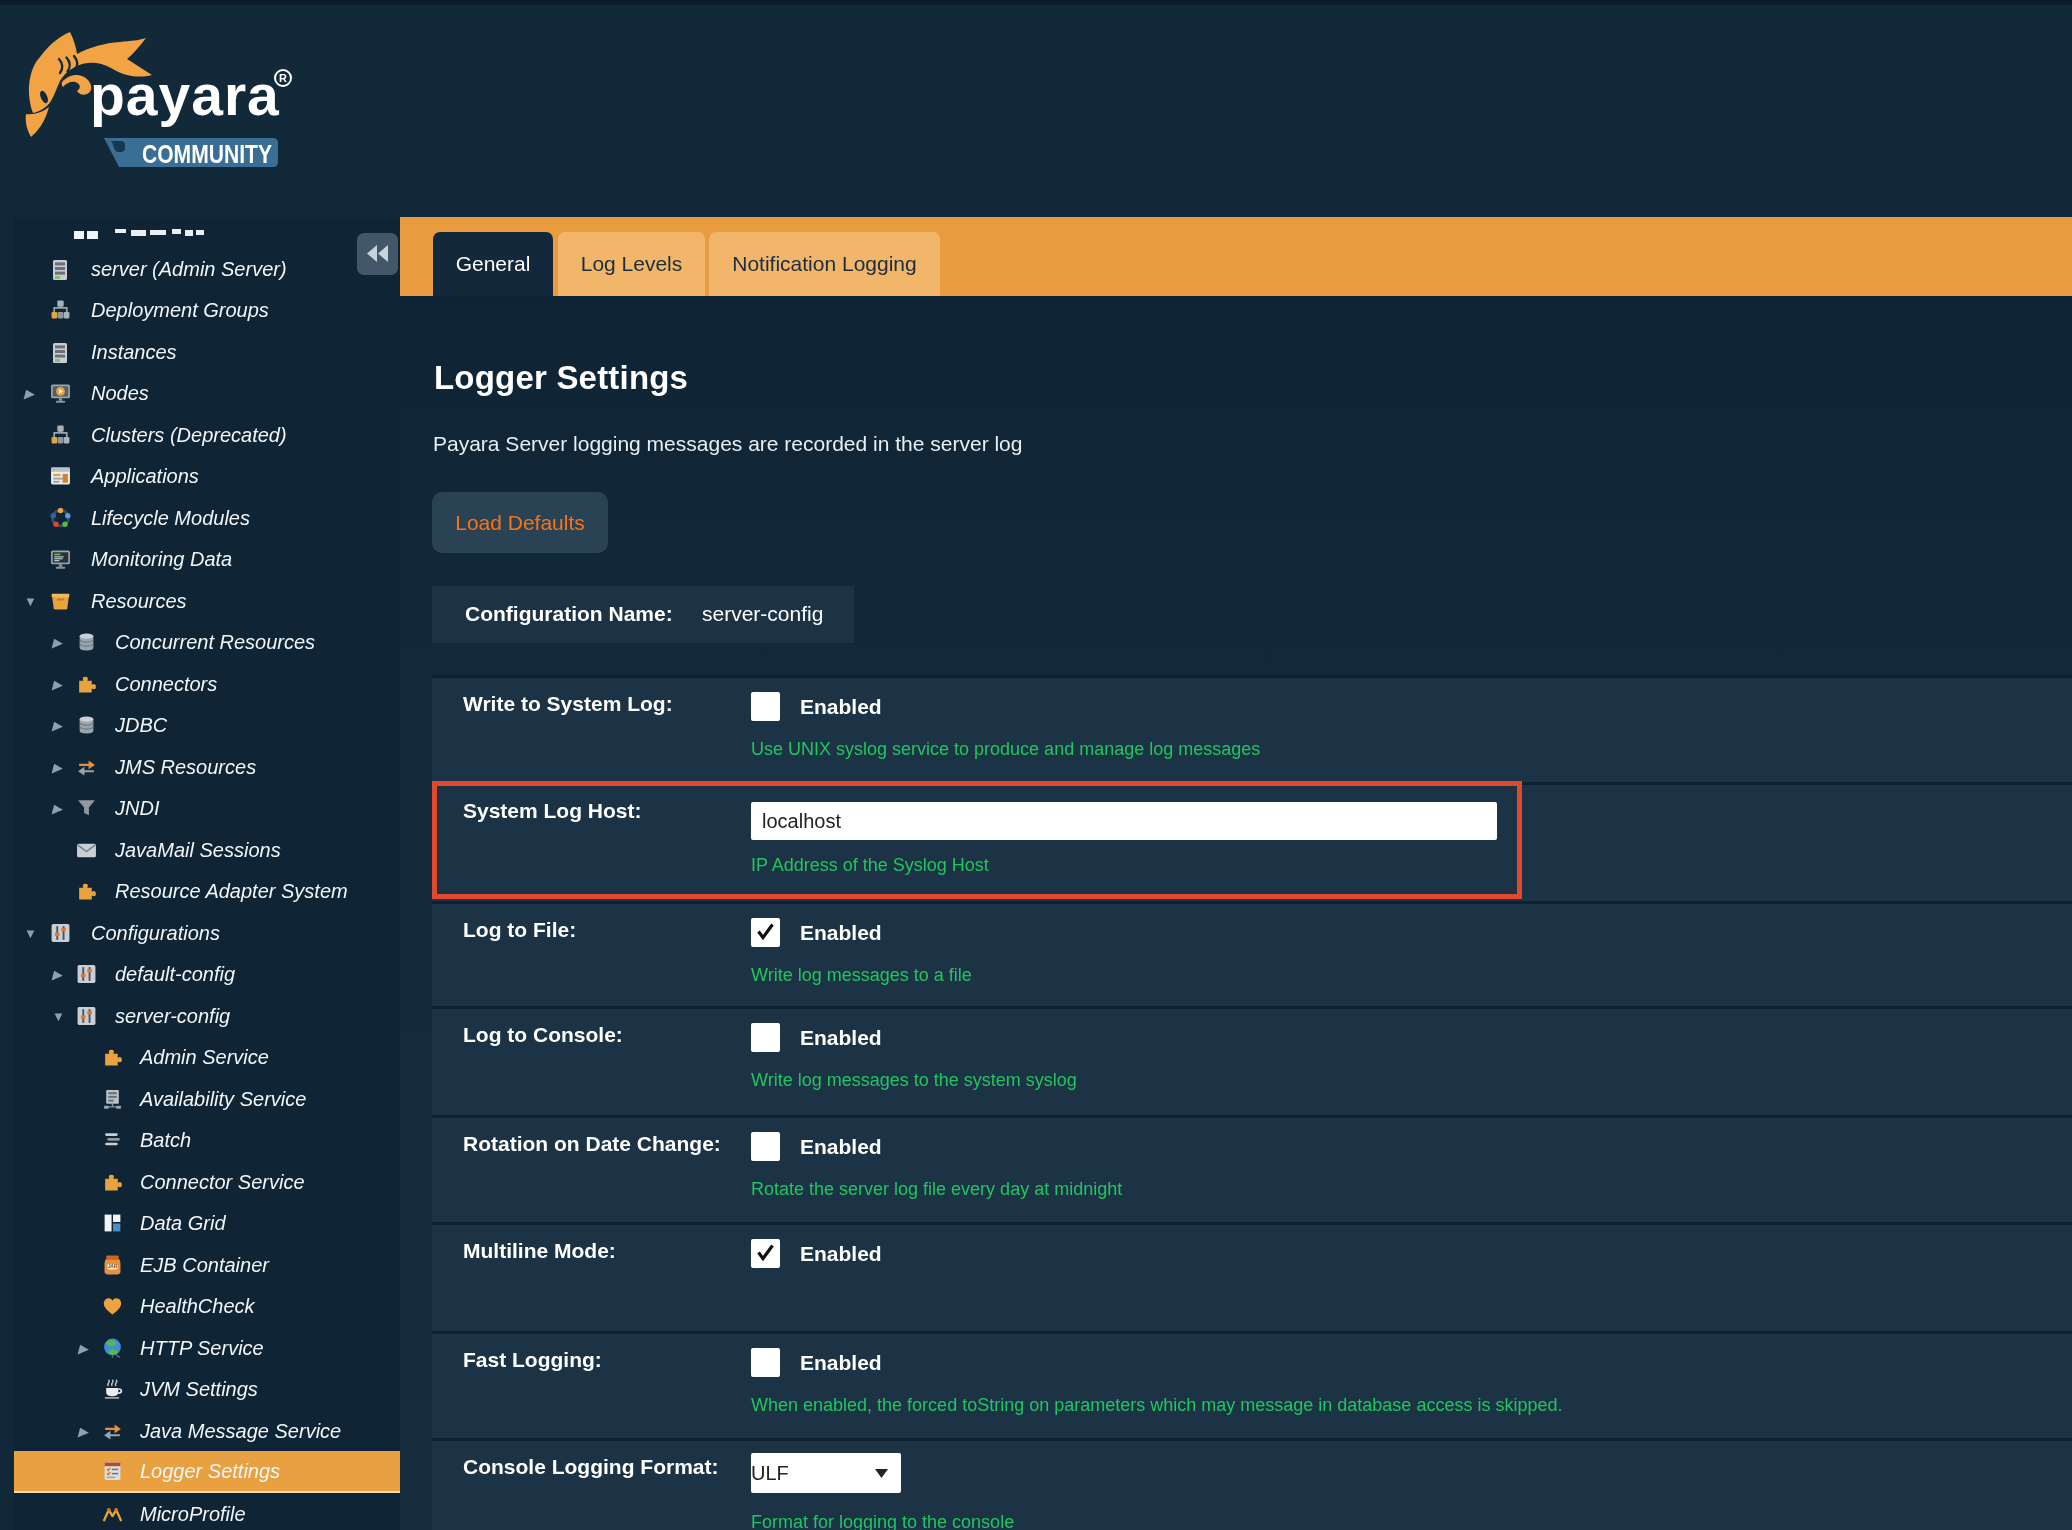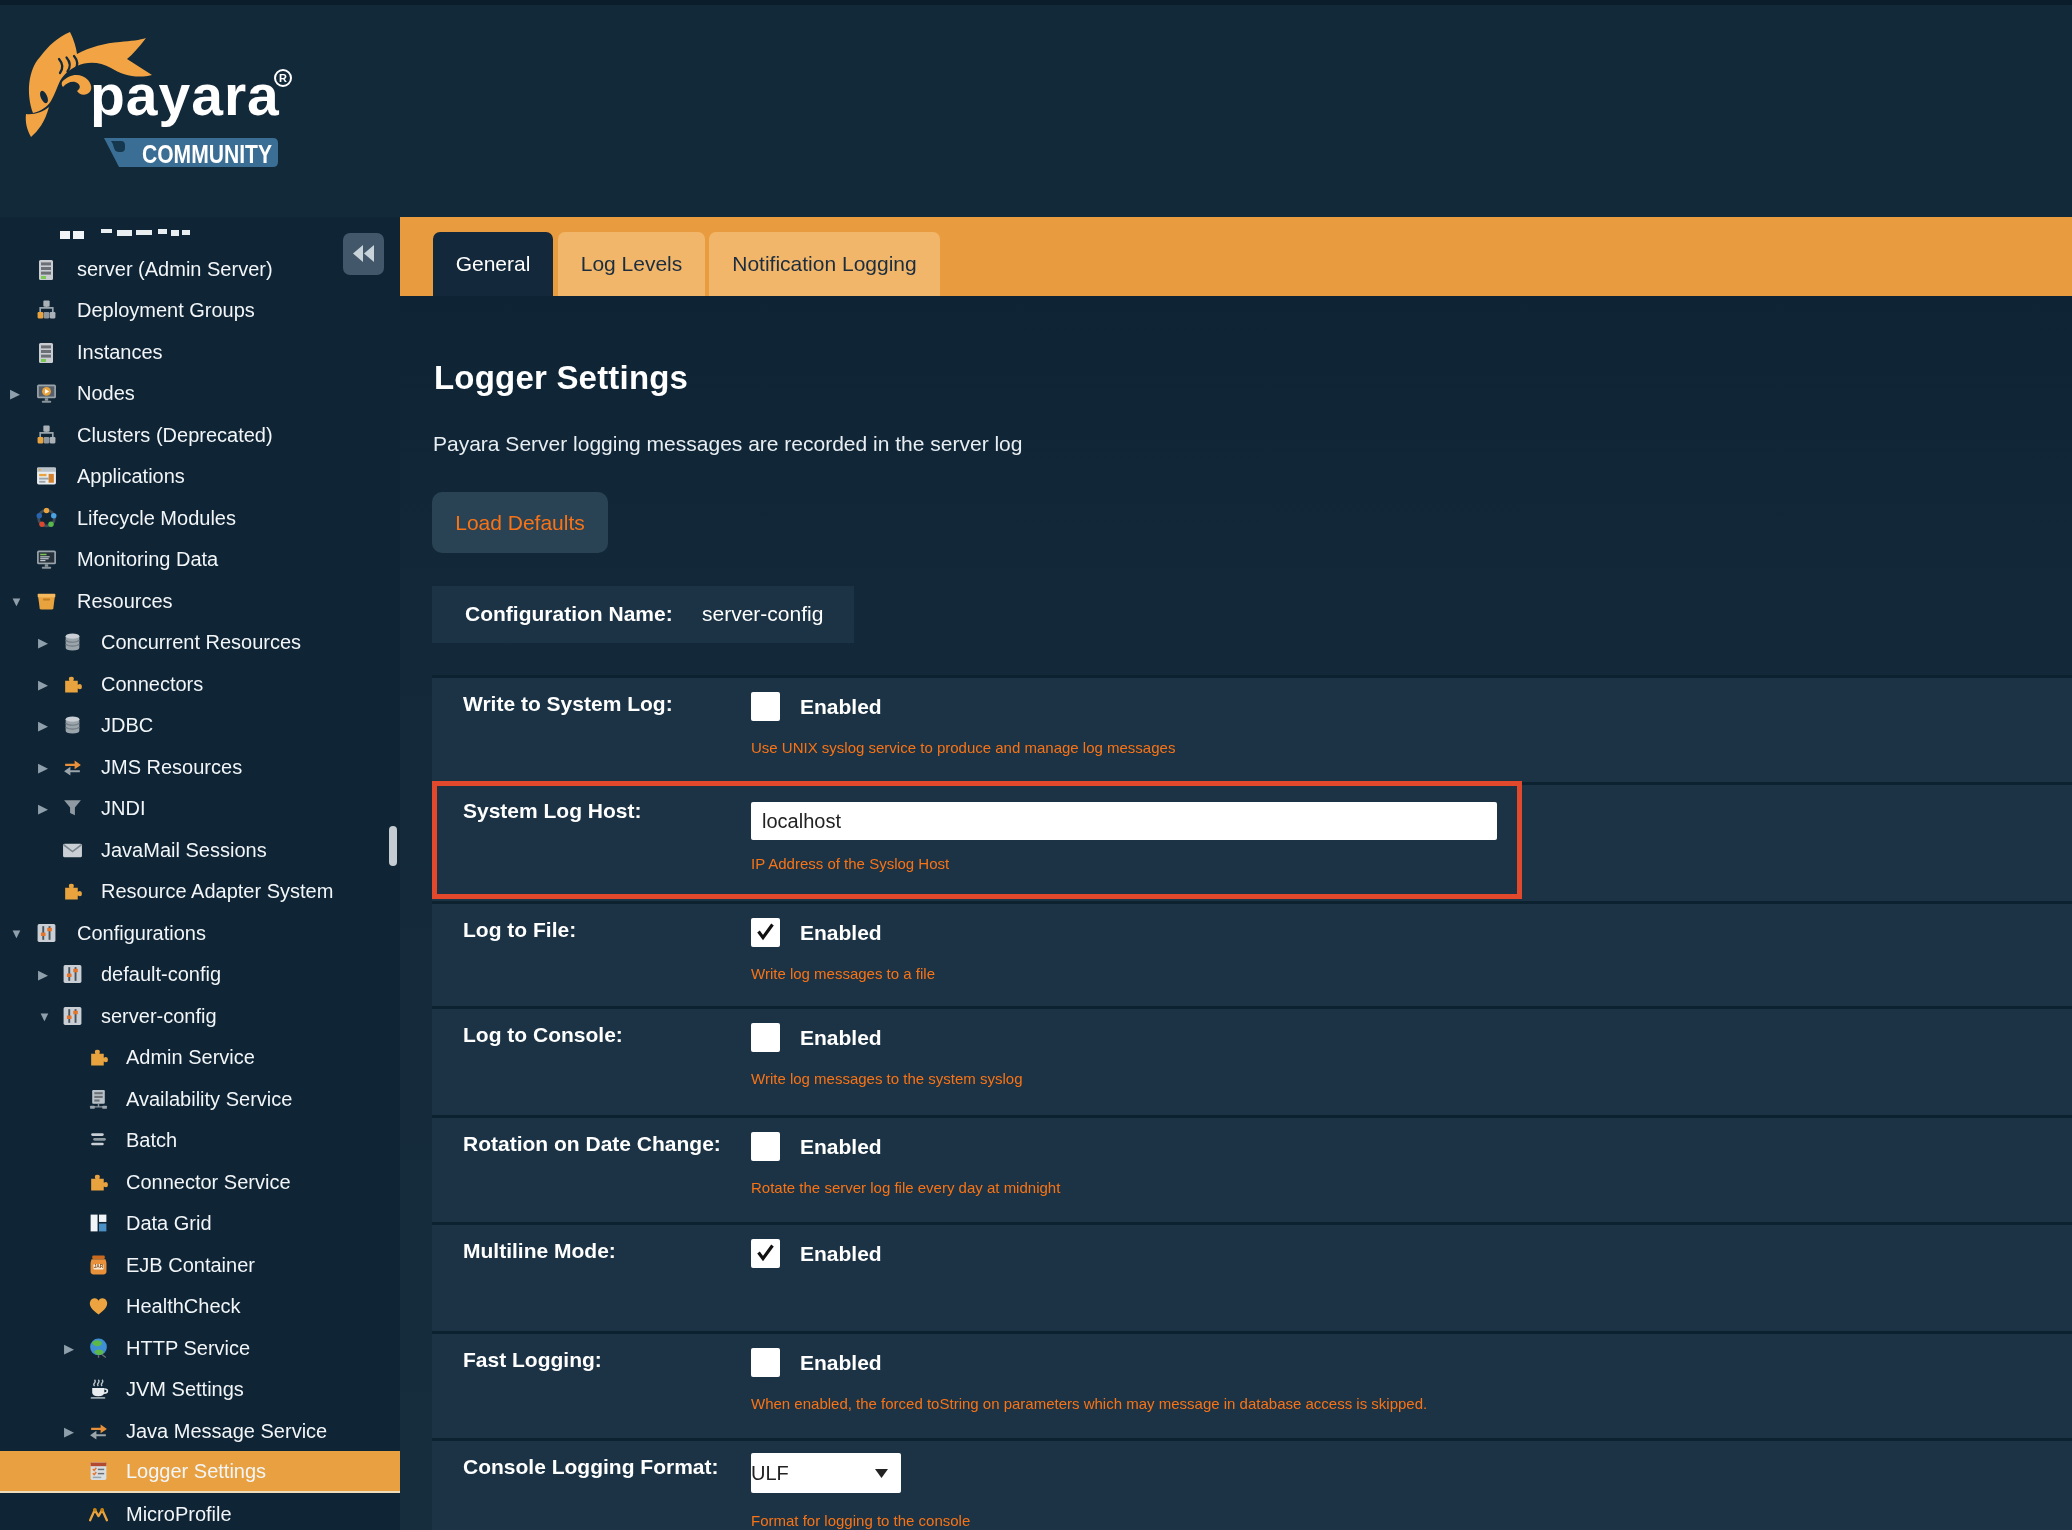--- a/index.html
+++ b/index.html
@@ -2,21 +2,21 @@
 <html><head><meta charset="utf-8">
 <style>
 * { margin:0; padding:0; box-sizing:border-box; }
 html,body { width:2072px; height:1530px; overflow:hidden;
   font-family:"Liberation Sans", sans-serif; background:#112838; }
 #page { position:absolute; width:2072px; height:1530px; overflow:hidden; }
 
 #header { position:absolute; left:0; top:0; width:2072px; height:217px; background:#12293a; }
 #topline { position:absolute; left:0; top:0; width:2072px; height:5px; background:#0b1c2a; }
 
-#sidebar { position:absolute; left:0; top:217px; width:400px; height:1313px; background:#0f2434; overflow:hidden; }
+#sidebar { position:absolute; left:14px; top:217px; width:400px; height:1313px; background:#0f2434; overflow:hidden;font-style:italic; }
 .nit { position:absolute; left:0; width:400px; height:42px; }
 .nit.sel { background:#e9a041; border-bottom:2px solid #eedcb9; }
 .arr { position:absolute; top:50%; transform:translateY(-50%); font-size:13px; color:#8fa0ac; }
 .nic { position:absolute; top:50%; transform:translateY(-50%); width:21px; height:21px; }
 .nic svg { display:block; }
 .nlb { position:absolute; top:50%; transform:translateY(-50%); color:#f2f6f8; font-size:20px; white-space:nowrap; }
 #collapse { position:absolute; left:343px; top:16px; width:41px; height:42px; background:#42586a; border-radius:7px; }
 #collapse svg { position:absolute; left:9px; top:12px; }
 #sthumb { position:absolute; left:389px; top:609px; width:8px; height:40px; background:#c4cbd1; border-radius:4px; }
 
@@ -35,21 +35,21 @@
 #cfgpanel { position:absolute; left:32px; top:369px; width:422px; height:57px; background:#1b3344; }
 #cfgpanel .l { position:absolute; left:33px; top:16px; font-size:21px; font-weight:bold; color:#fff; }
 #cfgpanel .v { position:absolute; left:270px; top:16px; font-size:21px; color:#fff; }
 
 .frow { position:absolute; left:32px; width:1640px; background:#1b3344; border-top:3px solid #0d2231; }
 .flab { position:absolute; left:31px; font-size:21px; font-weight:bold; color:#fff; white-space:nowrap; }
 .fctl { position:absolute; left:319px; }
 .cb { display:inline-block; width:29px; height:29px; background:#fff; border-radius:2px; vertical-align:middle; }
 .cb svg { display:block; }
 .en { display:inline-block; margin-left:20px; font-size:21px; font-weight:bold; color:#fff; vertical-align:middle; }
-.fhlp { position:absolute; left:319px; font-size:15px; color:#f97316; white-space:nowrap; }
+.fhlp { position:absolute; left:319px; font-size:18px; color:#22c55e; white-space:nowrap; }
 .inp { display:inline-block; width:746px; height:38px; background:#fff; border-radius:2px; font-size:20px; color:#222;
   line-height:38px; padding-left:11px; }
 .dsel { position:relative; display:inline-block; width:150px; height:40px; background:#fff; border-radius:2px;
   font-size:20px; color:#222; line-height:40px; padding-left:0; }
 #redbox { position:absolute; left:432px; top:781px; width:1090px; height:118px; border:5px solid #e2492c; }
 </style></head>
 <body>
 <div id="page">
   <div id="header">
     <svg width="310" height="180" viewBox="0 0 310 180" style="position:absolute;left:0;top:0">

